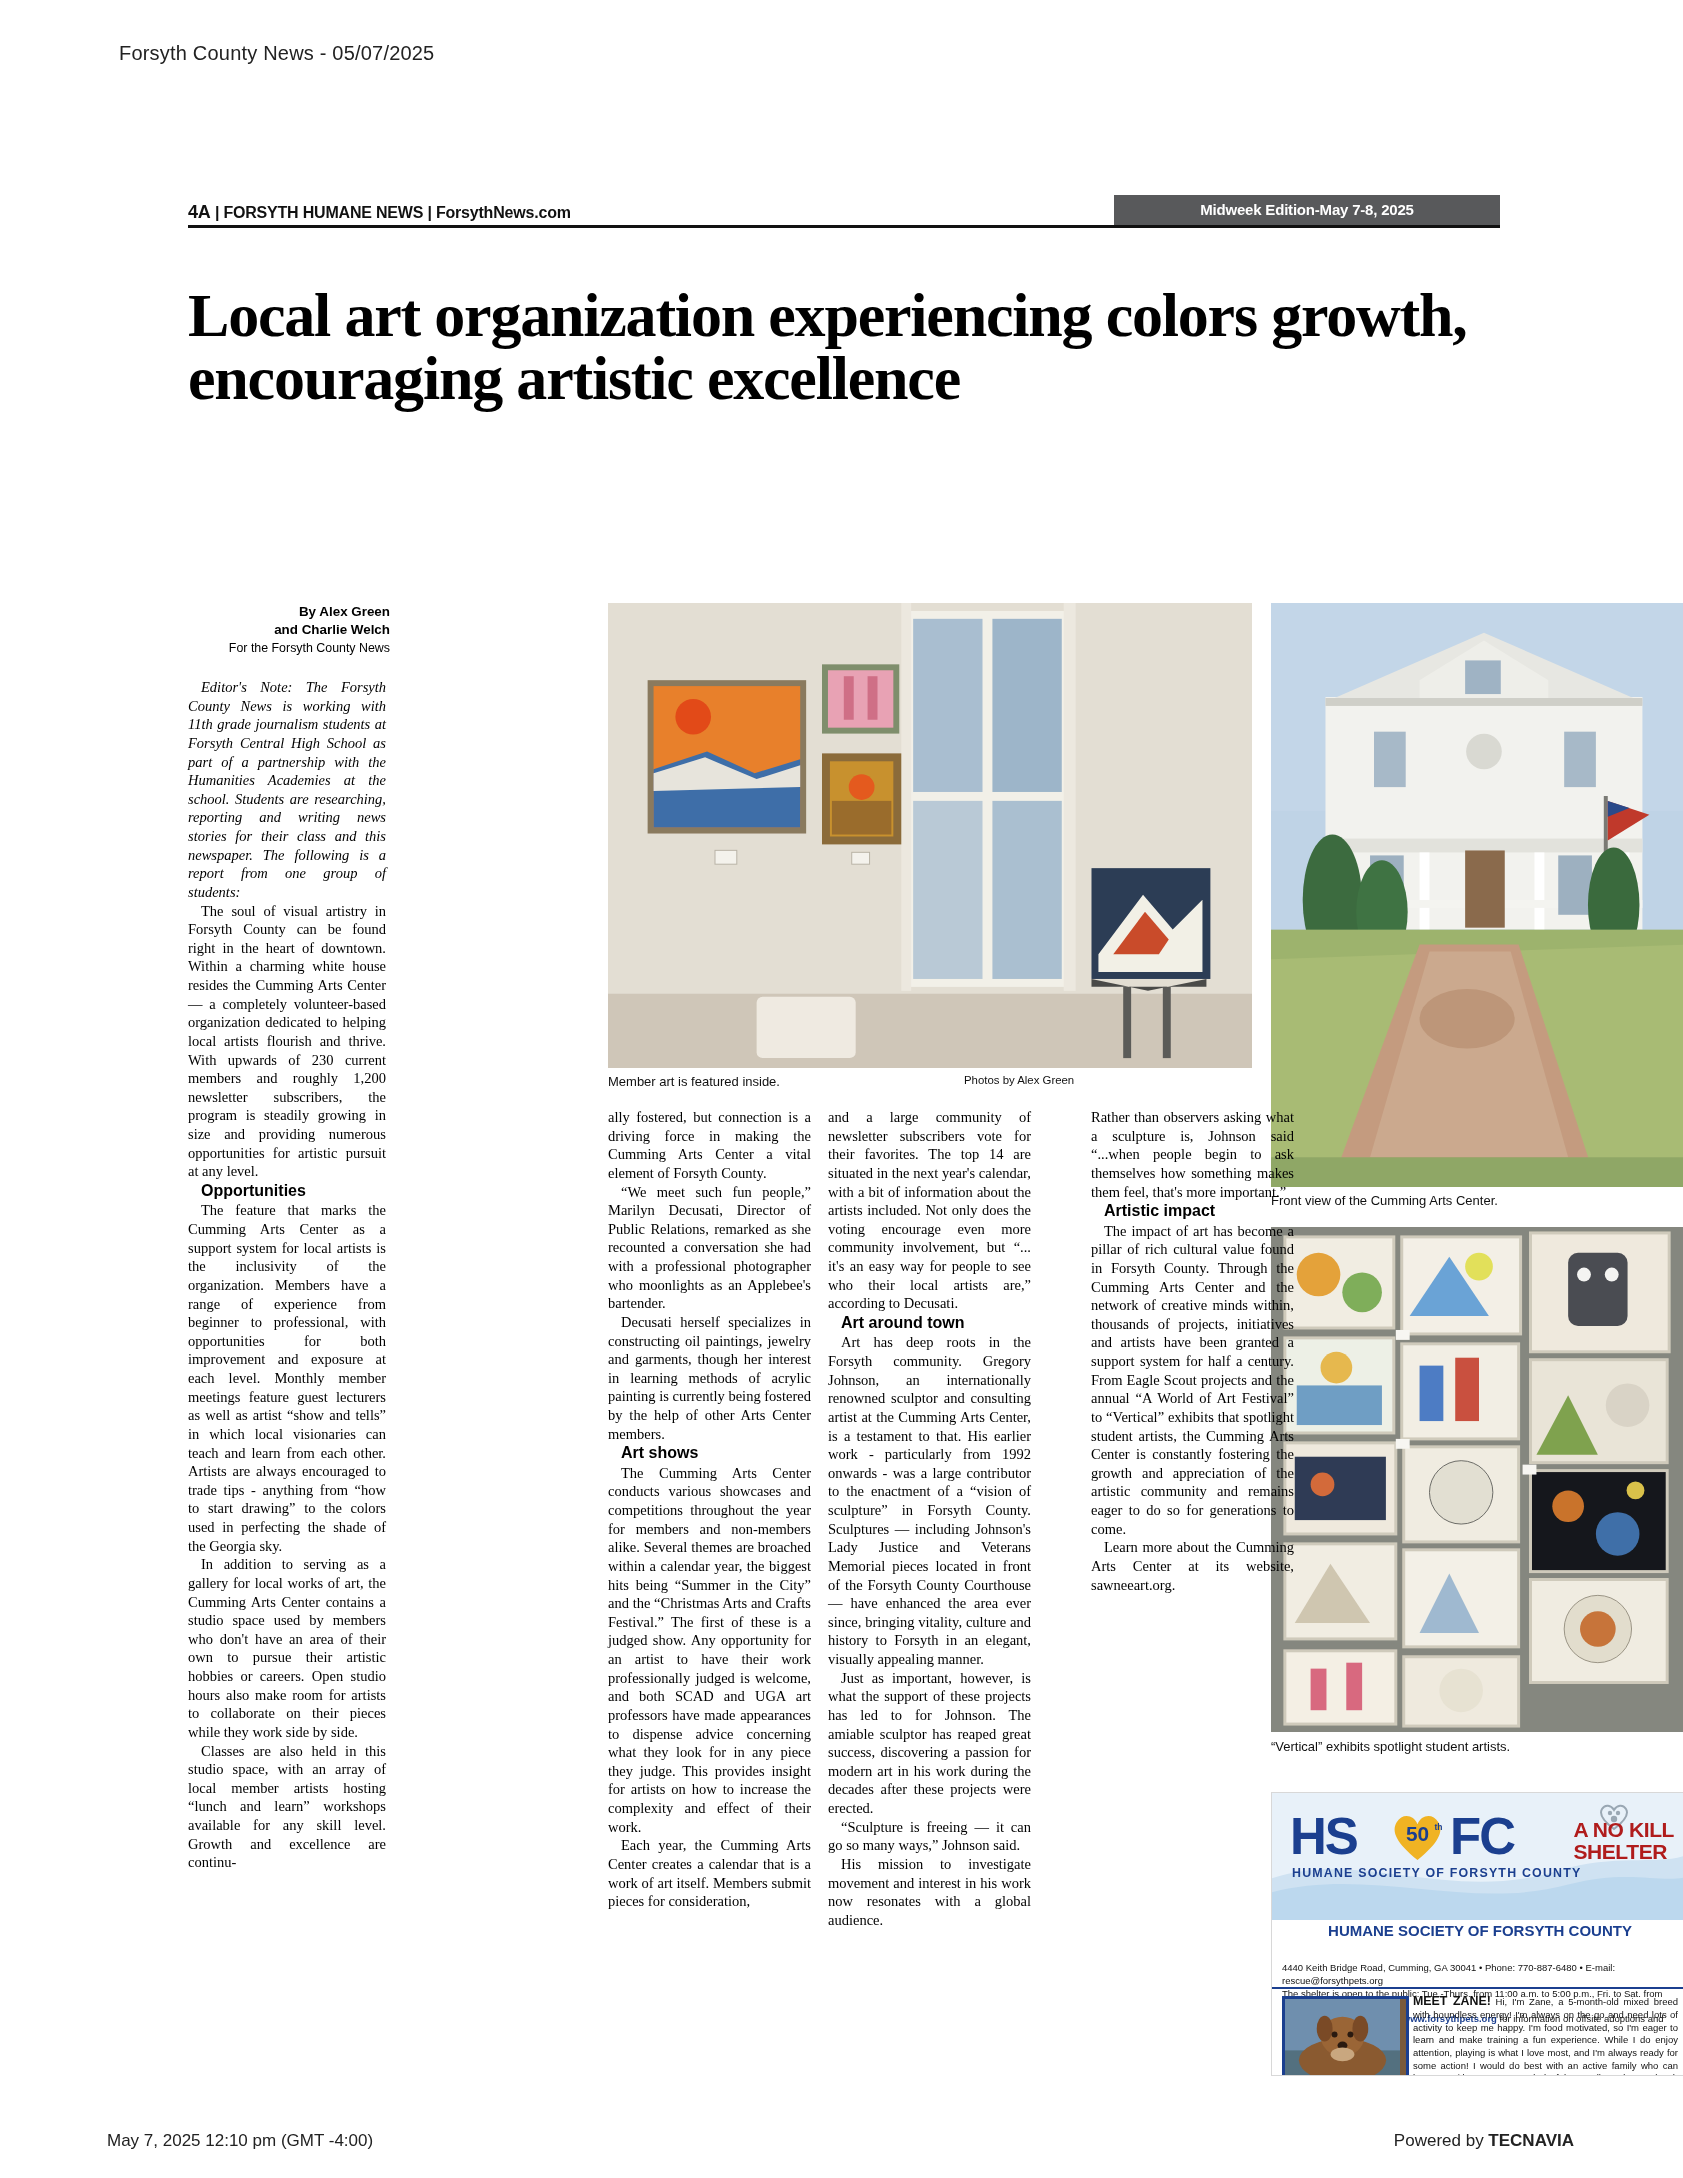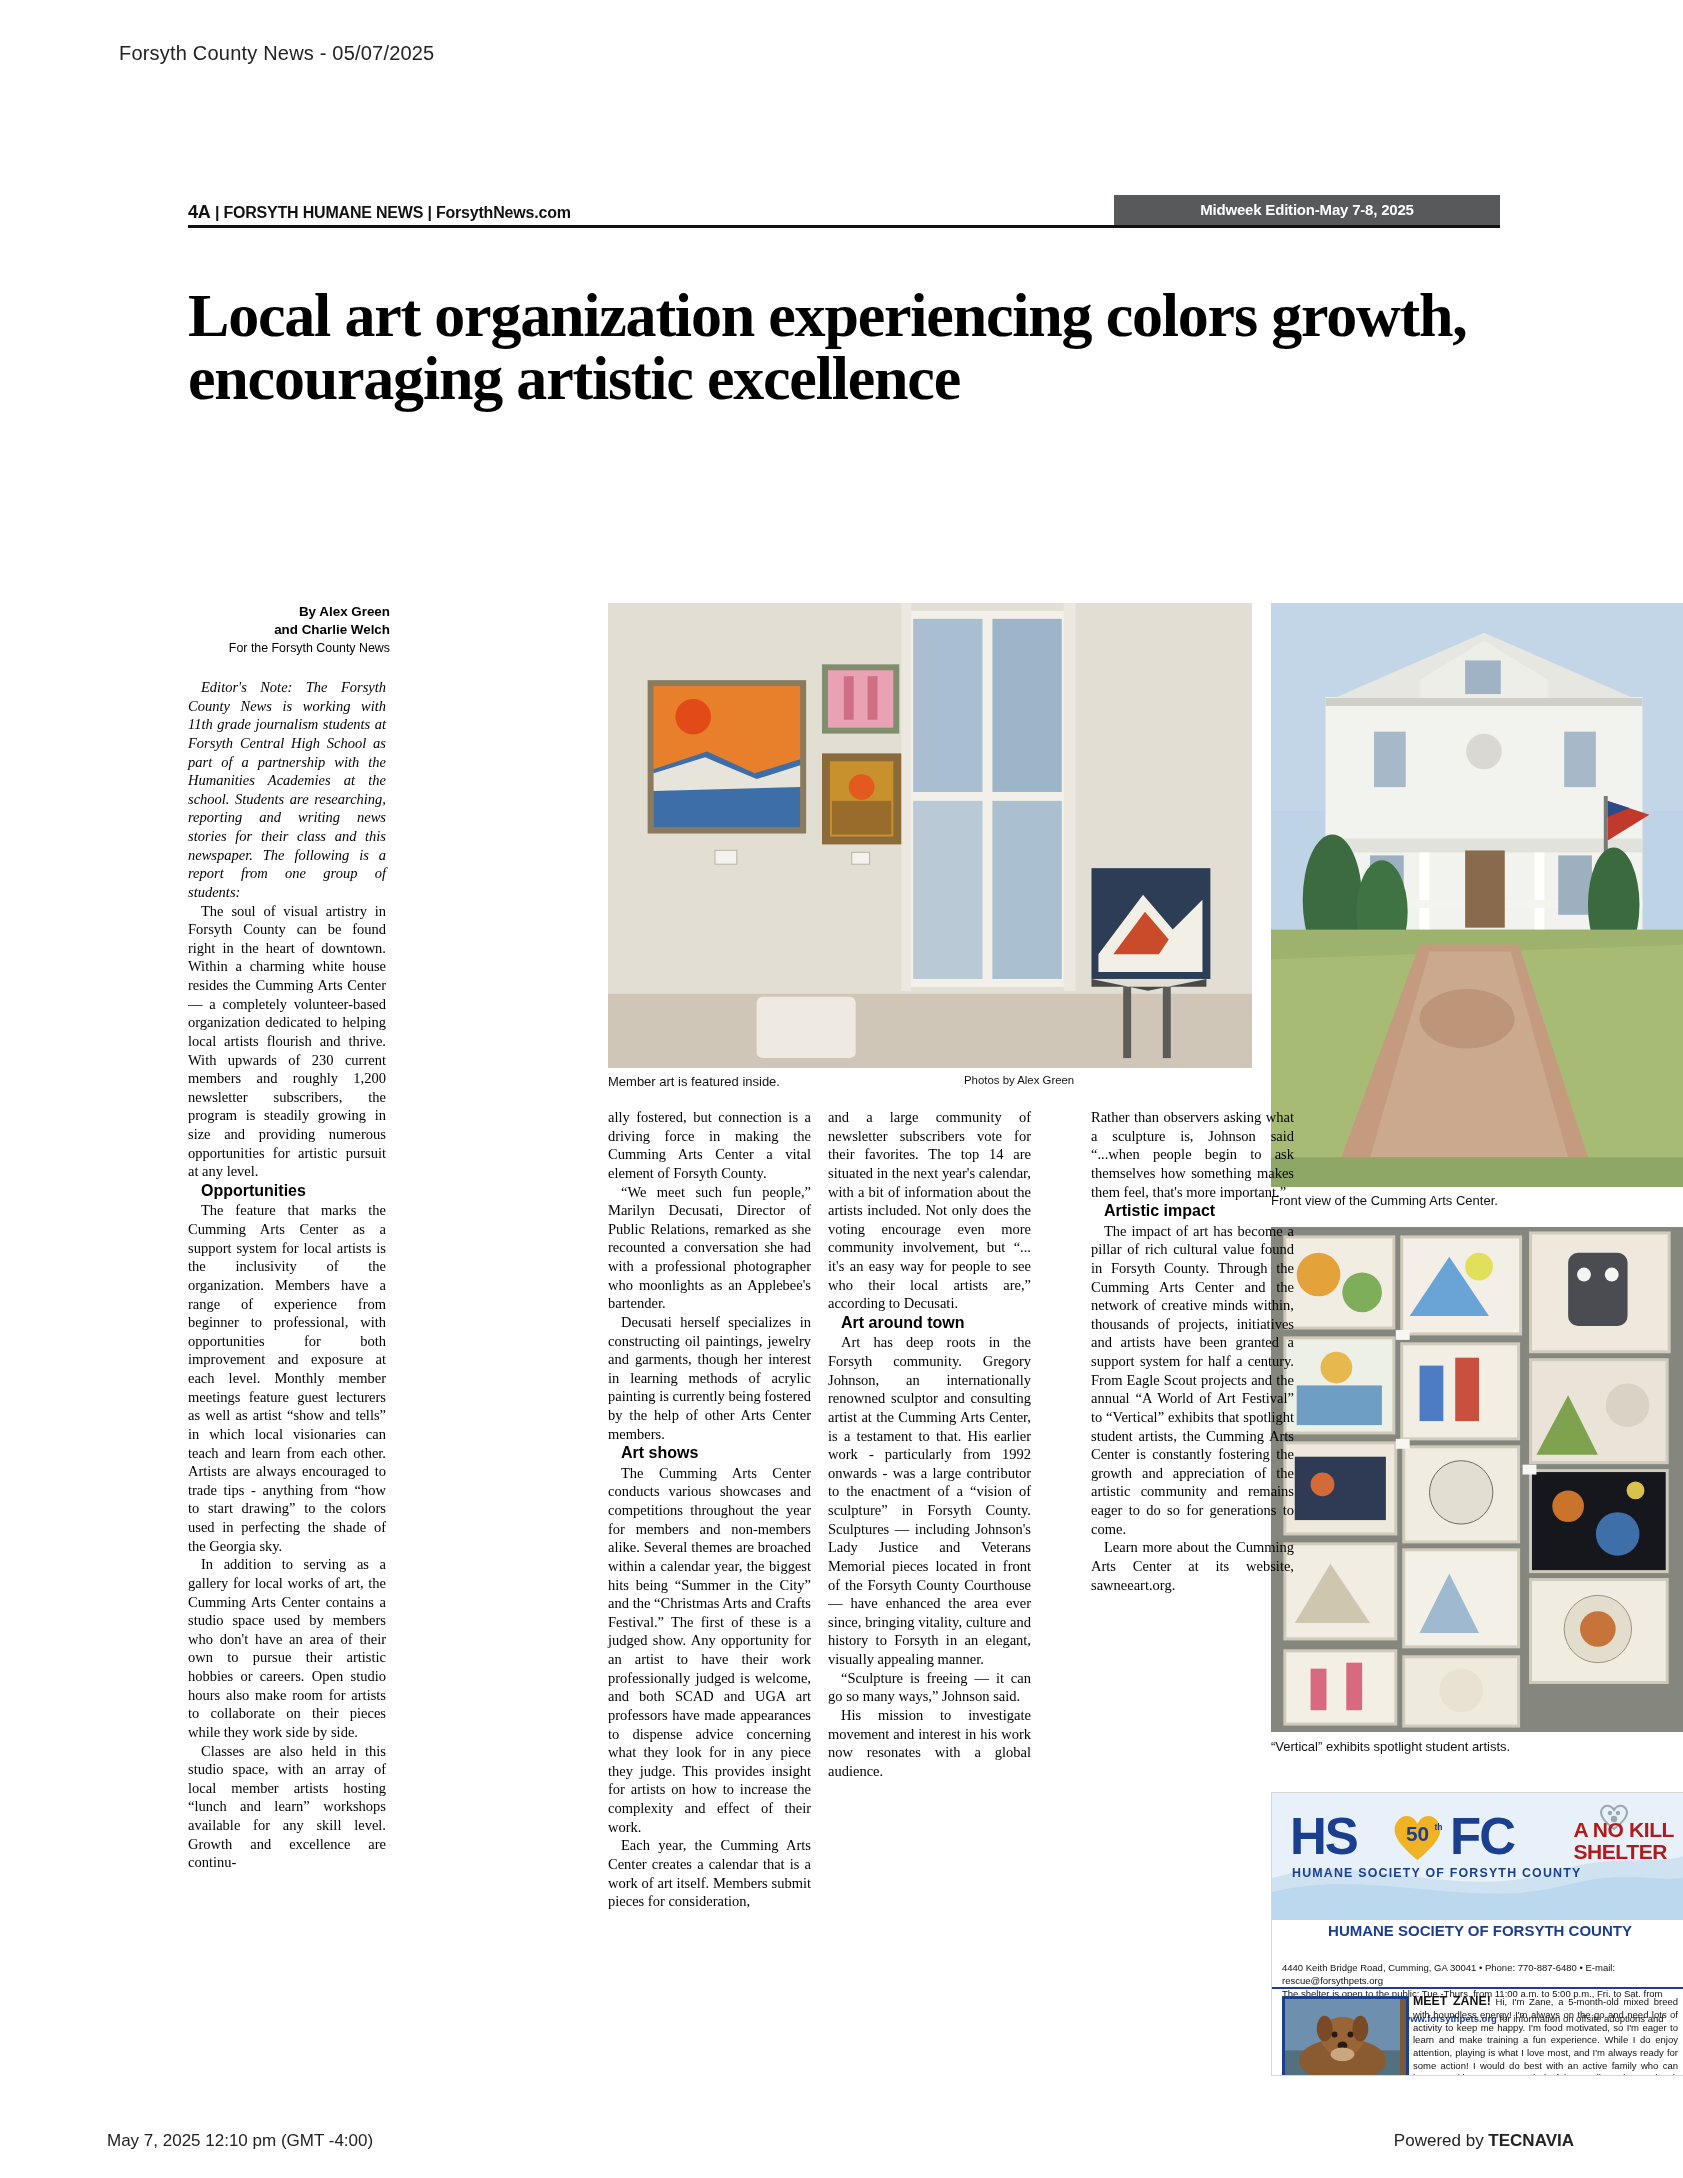--- a/index.html
+++ b/index.html
@@ -360,20 +360,21 @@
       <p>Decusati herself specializes in constructing oil paintings, jewelry and garments, though her interest in learning methods of acrylic painting is currently being fostered by the help of other Arts Center members.</p>
       <p class="subhead">Art shows</p>
       <p>The Cumming Arts Center conducts various showcases and competitions throughout the year for members and non-members alike. Several themes are broached within a calendar year, the biggest hits being “Summer in the City” and the “Christmas Arts and Crafts Festival.” The first of these is a judged show. Any opportunity for an artist to have their work professionally judged is welcome, and both SCAD and UGA art professors have made appearances to dispense advice concerning what they look for in any piece they judge. This provides insight for artists on how to increase the complexity and effect of their work.</p>
       <p>Each year, the Cumming Arts Center creates a calendar that is a work of art itself. Members submit pieces for consideration,</p>
     </div>
 
     <div class="col col3">
       <p class="noindent">and a large community of newsletter subscribers vote for their favorites. The top 14 are situated in the next year's calendar, with a bit of information about the artists included. Not only does the voting encourage even more community involvement, but “... it's an easy way for people to see who their local artists are,” according to Decusati.</p>
       <p class="subhead">Art around town</p>
       <p>Art has deep roots in the Forsyth community. Gregory Johnson, an internationally renowned sculptor and consulting artist at the Cumming Arts Center, is a testament to that. His earlier work - particularly from 1992 onwards - was a large contributor to the enactment of a “vision of sculpture” in Forsyth County. Sculptures — including Johnson's Lady Justice and Veterans Memorial pieces located in front of the Forsyth County Courthouse — have enhanced the area ever since, bringing vitality, culture and history to Forsyth in an elegant, visually appealing manner.</p>
+      <p>Just as important, however, is what the support of these projects has led to for Johnson. The amiable sculptor has reaped great success, discovering a passion for modern art in his work during the decades after these projects were erected.</p>
       <p>“Sculpture is freeing — it can go so many ways,” Johnson said.</p>
       <p>His mission to investigate movement and interest in his work now resonates with a global audience.</p>
     </div>
 
     <div class="col col4">
       <p class="noindent">Rather than observers asking what a sculpture is, Johnson said “...when people begin to ask themselves how something makes them feel, that's more important.”</p>
       <p class="subhead">Artistic impact</p>
       <p>The impact of art has become a pillar of rich cultural value found in Forsyth County. Through the Cumming Arts Center and the network of creative minds within, thousands of projects, initiatives and artists have been granted a support system for half a century. From Eagle Scout projects and the annual “A World of Art Festival” to “Vertical” exhibits that spotlight student artists, the Cumming Arts Center is constantly fostering the growth and appreciation of the artistic community and remains eager to do so for generations to come.</p>
       <p>Learn more about the Cumming Arts Center at its website, sawneeart.org.</p>
     </div>

